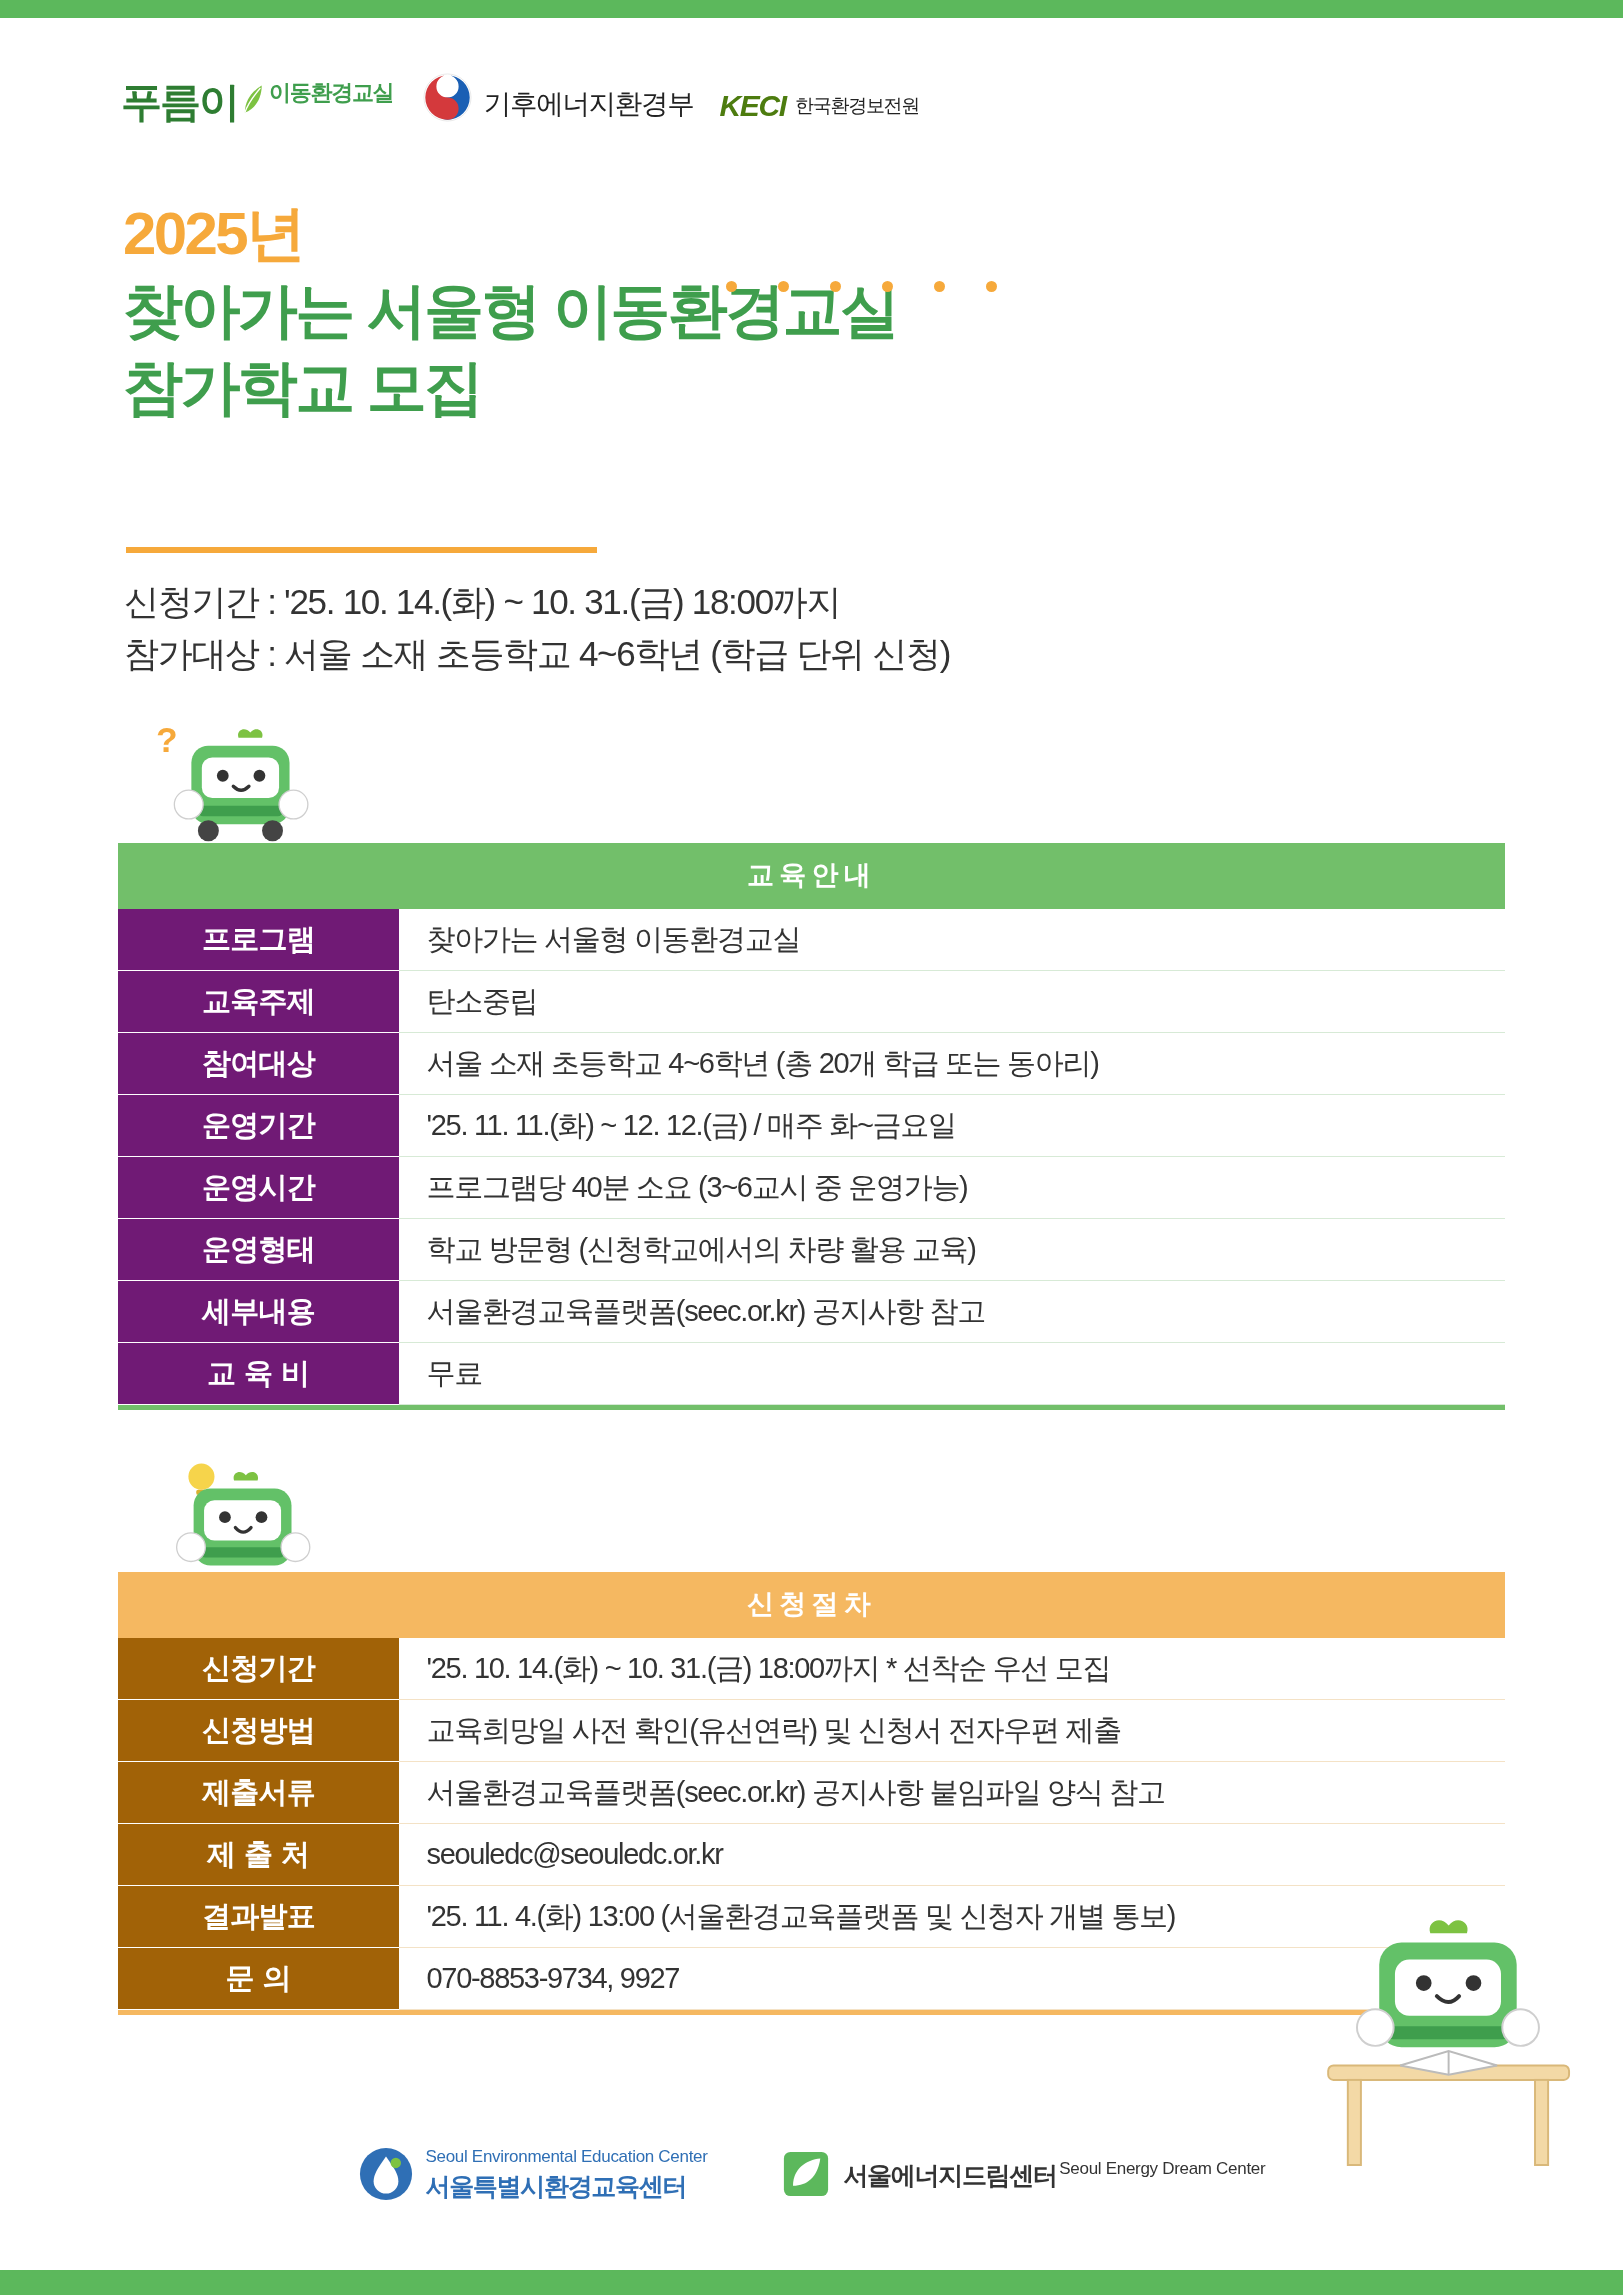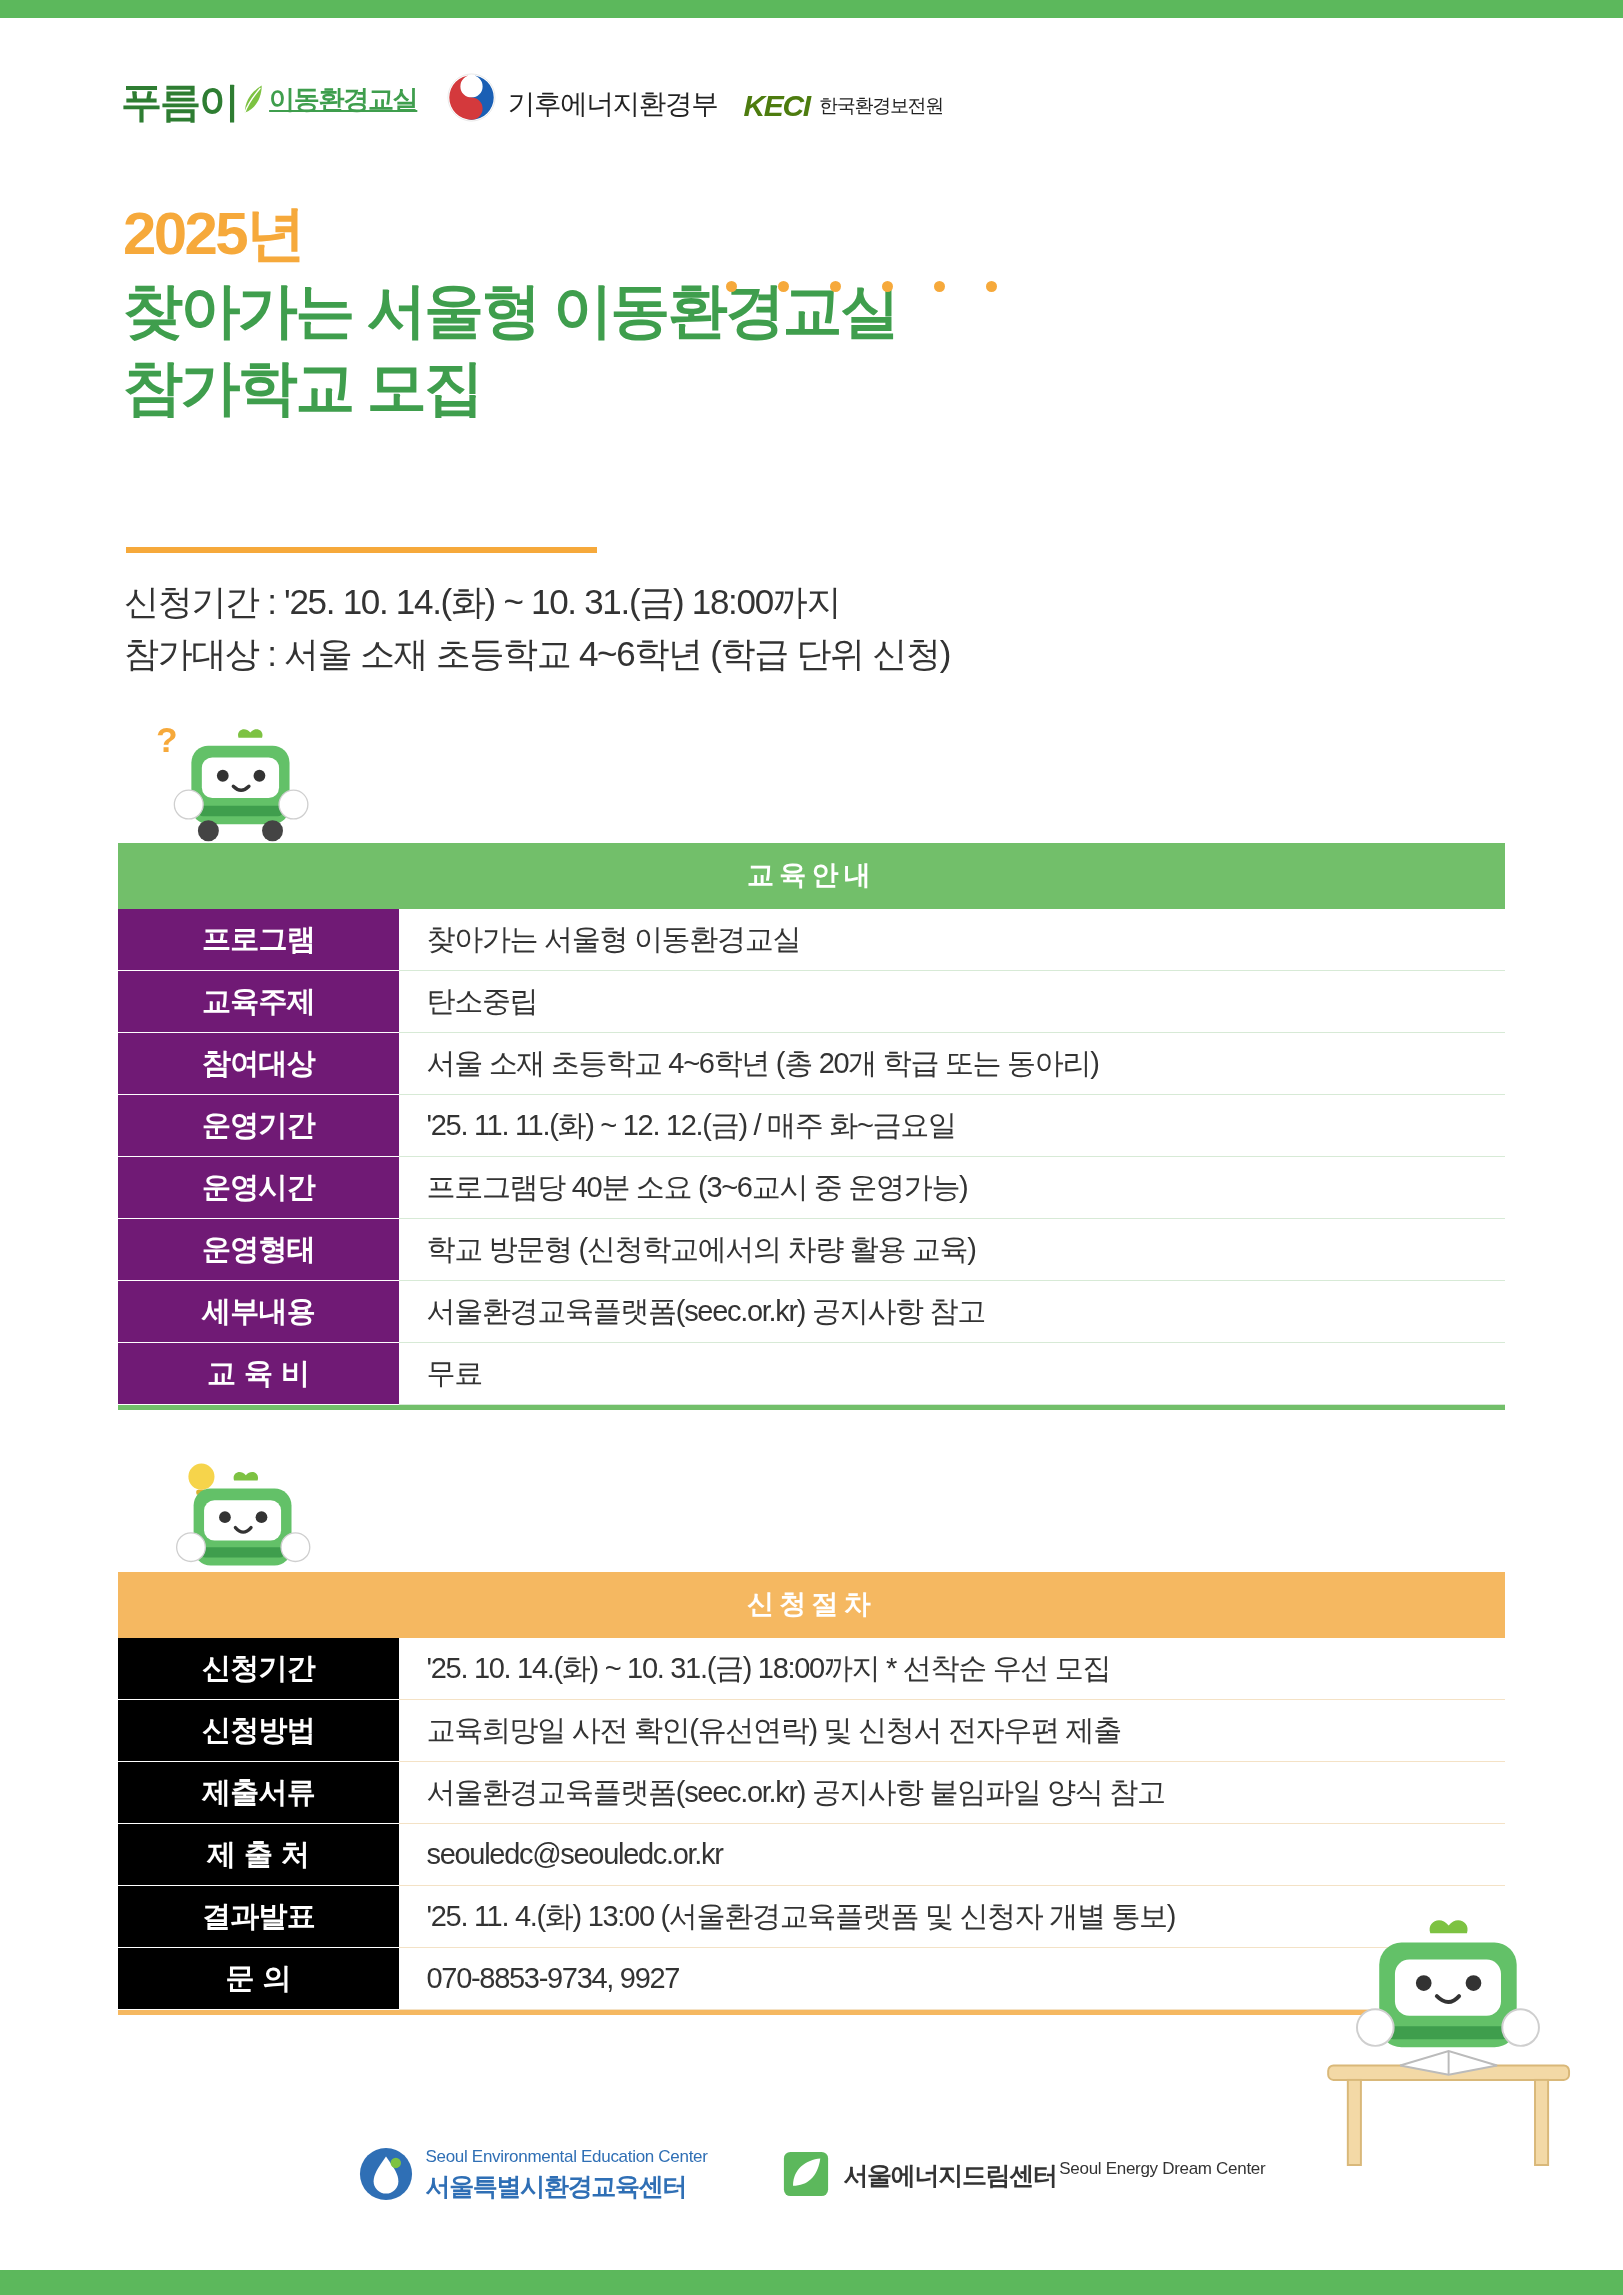--- a/index.html
+++ b/index.html
@@ -33,22 +33,22 @@
   }
   .logo-pureumi { display: flex; align-items: flex-end; gap: 6.5px; }
   .logo-pureumi .big {
     font-size: 41px; font-weight: bold; color: #2e7d32; letter-spacing: -2px;
     line-height: 1;
   }
   .logo-pureumi .leaf {
     position: relative; width: 22px; height: 30px; margin-left: -3.9px; margin-bottom: 9.2px;
   }
   .logo-pureumi .small {
-    font-size: 26px; font-weight: bold; color: #3f9e4d; letter-spacing: -1.3px;
-    line-height: 1; margin-bottom: 11px; text-decoration: underline;
+    font-size: 22px; font-weight: bold; color: #3f9e4d; letter-spacing: -1.3px;
+    line-height: 1; margin-bottom: 19px;
   }
   .logo-sep { width: 29px; }
   .logo-gov { display: flex; align-items: center; gap: 10.5px; }
   .gov-mark { width: 51px; height: 51px; }
   .gov-text { font-size: 27.5px; color: #222; letter-spacing: -1.3px; font-weight: 500; margin-top: 12px; }
   .logo-keci { display: flex; align-items: center; gap: 9.2px; margin-left: 26px; }
   .keci-mark { font-size: 30px; font-weight: bold; color: #4d7c0f; font-style: italic; letter-spacing: -1.3px;}
   .keci-text { font-size: 19px; color: #222; letter-spacing: -1.3px; font-weight: 500;}
 
   
@@ -79,21 +79,21 @@
   .t-green .table-head { background: #72bf6a; }
   .t-orange .table-head { background: #f5b861; }
   .row { display: flex; align-items: stretch; }
   .row .label {
     width: 281px; flex: 0 0 281px;
     color: #ffffff; font-size: 29px; font-weight: bold; letter-spacing: -0.7px;
     display: flex; align-items: center; justify-content: center;
     padding: 10.5px 0;
   }
   .t-green .row .label { background: #701a75; border-bottom: 1.3px solid #ffffff; }
-  .t-orange .row .label { background: #000000; border-bottom: 1.3px solid #ffffff; }
+  .t-orange .row .label { background: #a16207; border-bottom: 1.3px solid #ffffff; }
   .row .value {
     flex: 1 1 auto;
     font-size: 29px; color: #333; letter-spacing: -1.3px;
     display: flex; align-items: center;
     padding: 10.5px 0 10.5px 27.5px;
   }
   .t-green .row .value { border-bottom: 1.3px solid #d7ead6; }
   .t-orange .row .value { border-bottom: 1.3px solid #f4e2c6; }
   .t-green .row:last-child .label,
   .t-orange .row:last-child .label { border-bottom: none; }

